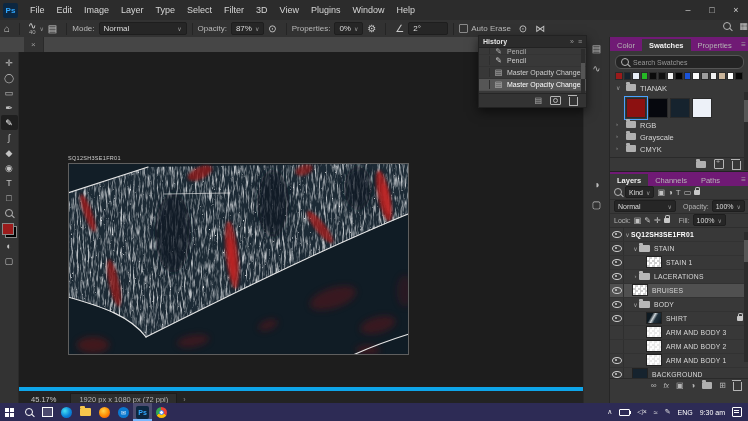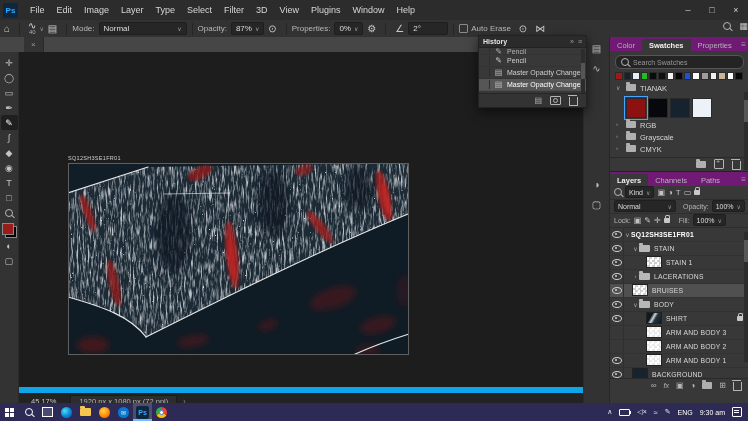--- a/index.html
+++ b/index.html
@@ -39,21 +39,21 @@
   .tool{width:17px;height:15px;display:flex;align-items:center;justify-content:center;font-size:9px;color:#c4c4c4;}
   .tool.sel{background:#1f1f1f;border-radius:2px;color:#fff;}
   .fgbg{position:relative;width:15px;height:15px;margin-top:3px;}
   .fg{position:absolute;left:0;top:0;width:10px;height:10px;border:1px solid #888;}
   .bg{position:absolute;right:0;bottom:0;width:10px;height:10px;border:1px solid #888;}
   
   #workspace{left:19px;top:52px;width:564px;height:335px;background:#1d1d1d;}
   #canvaslabel{position:absolute;left:49px;top:103px;font-size:5.5px;color:#cfcfcf;letter-spacing:.3px;}
   #artwork{position:absolute;left:49px;top:111px;width:341px;height:192px;}
   
-  #statusbar{left:19px;top:387px;width:564px;height:16px;background:#232323;display:flex;align-items:center;font-size:7.5px;color:#aaa;border-top:6px solid #0ea5e9;}
+  #statusbar{left:19px;top:387px;width:564px;height:16px;background:#232323;display:flex;align-items:center;font-size:7.5px;color:#aaa;border-top:4px solid #0ea5e9;}
   .zoombox{margin-left:12px;color:#c5c5c5;}
   .sizebox{margin-left:14px;background:#2d2d2d;border:1px solid #1c1c1c;padding:1px 8px;color:#b5b5b5;}
   .statarrow{margin-left:6px;color:#8d8d8d;font-size:7px;}
   
   #history{left:478px;top:35px;width:107px;height:71px;background:#383838;border:1px solid #222;box-shadow:0 4px 10px rgba(0,0,0,.55);z-index:5;}
   #history .hd{height:11px;background:#2b2b2b;display:flex;align-items:center;padding:0 4px;border-bottom:1px solid #222;}
   #history .hd b{font-size:7px;color:#e2e2e2;font-weight:bold;flex:1;}
   #history .hd i{font-style:normal;font-size:7px;color:#9b9b9b;margin-left:4px;}
   .hrow{height:11px;display:flex;align-items:center;gap:4px;padding-left:2px;font-size:7px;color:#d0d0d0;border-bottom:1px solid rgba(0,0,0,.08);}
   .hrow .src{width:8px;height:9px;border-right:1px solid #2e2e2e;}

